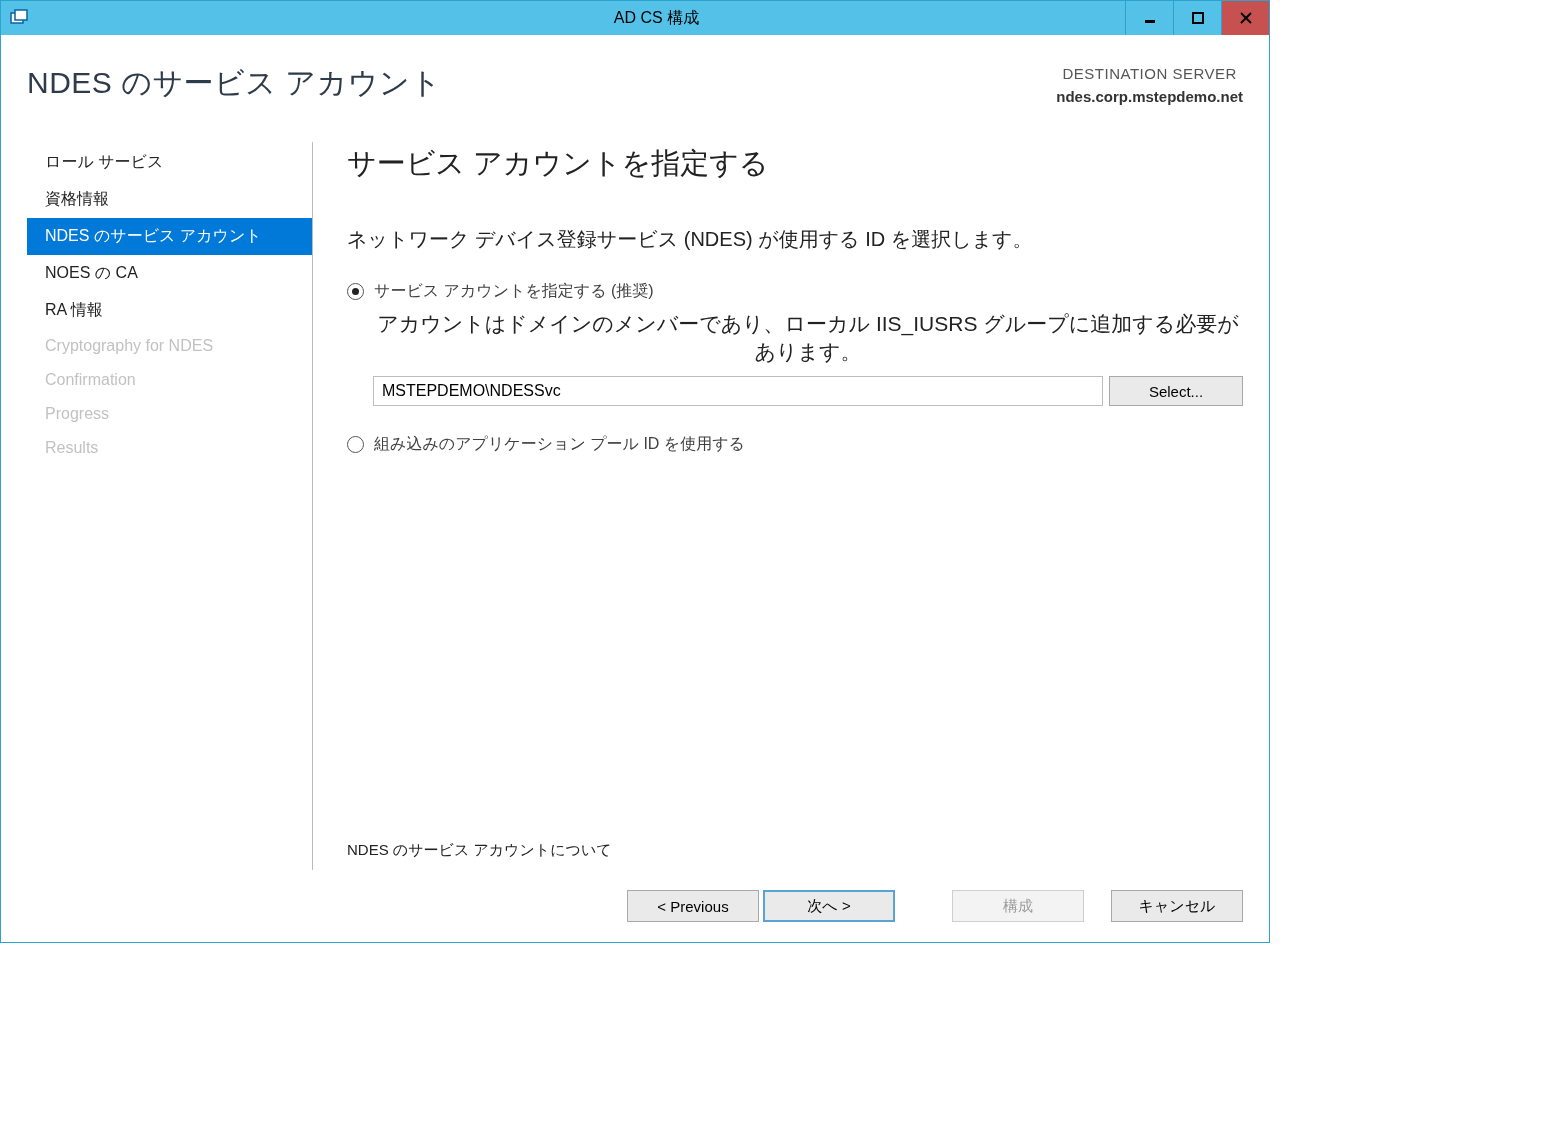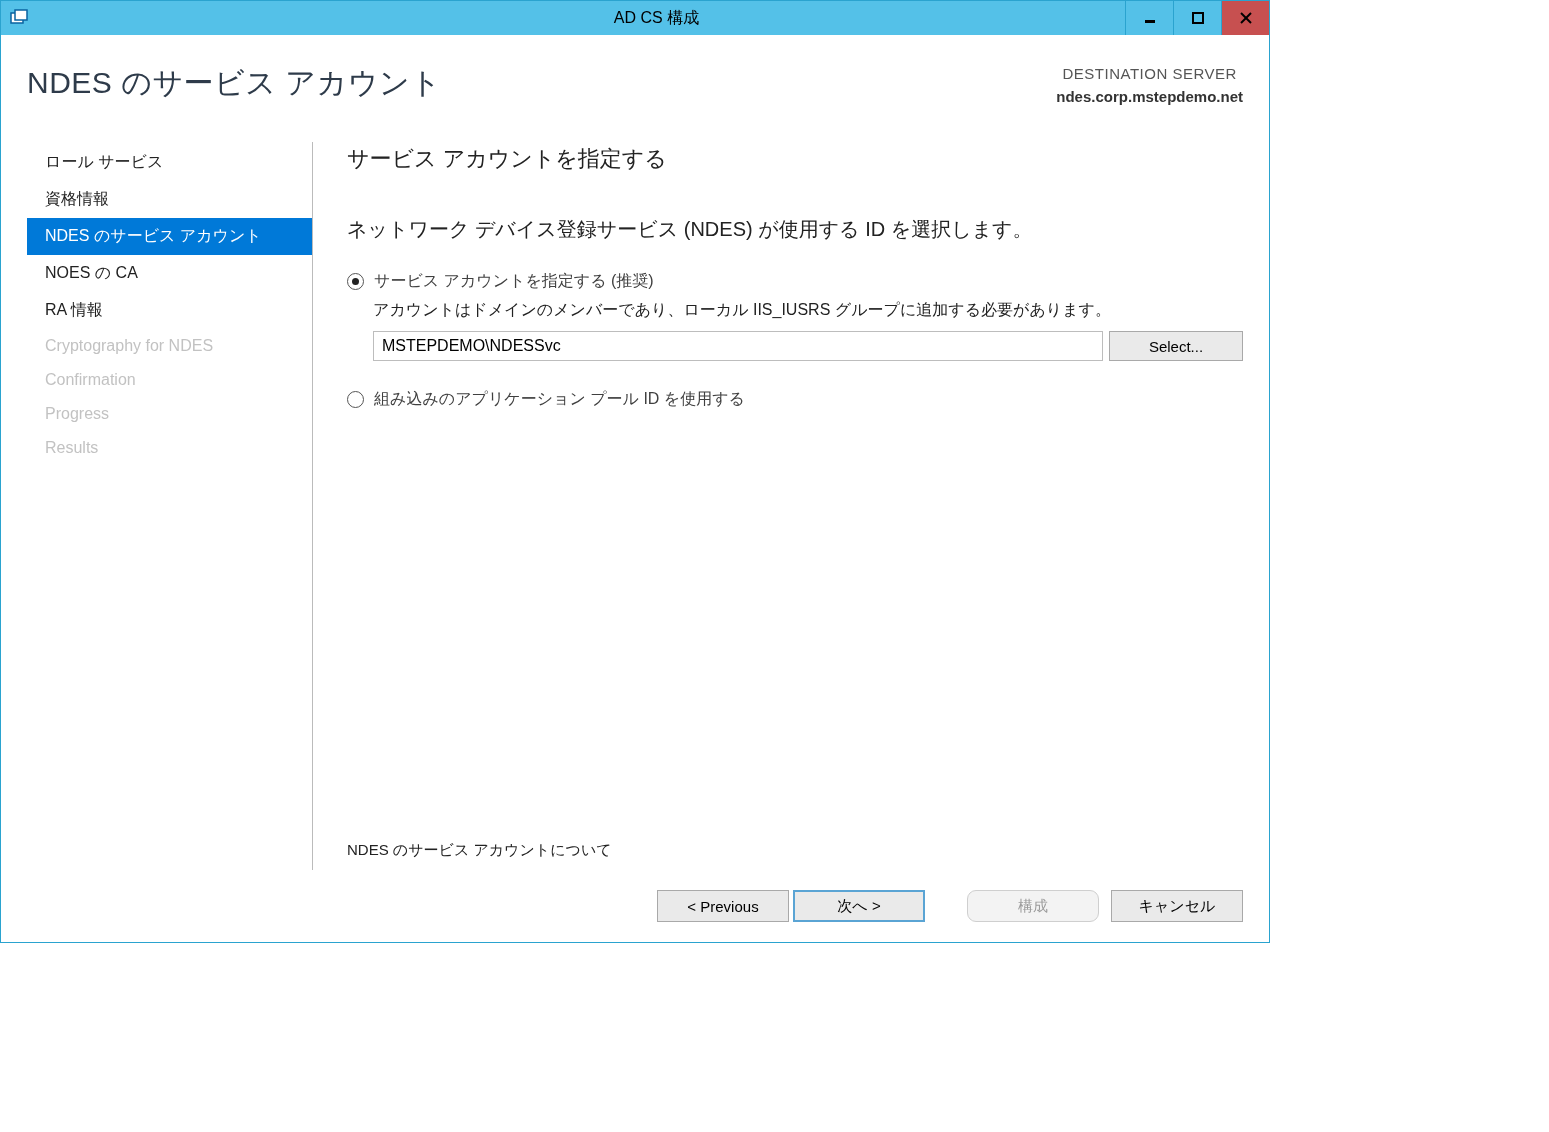--- a/index.html
+++ b/index.html
@@ -117,21 +117,21 @@
     cursor: default;
   }
   .main-panel {
     flex: 1;
     padding: 0 0 0 34px;
     display: flex;
     flex-direction: column;
     box-sizing: border-box;
   }
   .main-heading {
-    font-size: 22px;
+    font-size: 29px;
     color: #222;
     margin-top: 2px;
   }
   .instruction {
     font-size: 20px;
     color: #222;
     margin-top: 42px;
   }
   .radio-group { margin-top: 28px; }
   .radio-row {
@@ -154,24 +154,25 @@
   }
   .radio.selected::after {
     content: "";
     width: 7px;
     height: 7px;
     background: #222;
     border-radius: 50%;
     display: block;
   }
   .sub-note {
-    font-size: 16px;
+    font-size: 21px;
     color: #222;
     margin-left: 26px;
     margin-bottom: 10px;
+    text-align: center;
   }
   .account-row {
     display: flex;
     align-items: stretch;
     margin-left: 26px;
     margin-bottom: 28px;
   }
   .account-input {
     flex: 1;
     height: 30px;
@@ -197,42 +198,41 @@
     margin-bottom: 10px;
     font-size: 15px;
     color: #222;
   }
   .footer {
     height: 72px;
     display: flex;
     justify-content: flex-end;
     align-items: center;
     padding: 0 26px;
-    gap: 12px;
+    gap: 27px;
     box-sizing: border-box;
   }
   .footer button {
     height: 32px;
     min-width: 132px;
     border: 1px solid #a9a9a9;
     background: #eaeaea;
     font-size: 15px;
     font-family: inherit;
     cursor: pointer;
   }
   .footer button.primary {
     border: 2px solid #5aa4d4;
     background: #eaeaea;
   }
   .footer button:disabled {
     color: #9b9b9b;
     border-color: #cfcfcf;
     background: #f3f3f3;
     cursor: default;
-    border-radius: 9px;
   }
   .footer .group {
     display: flex;
     gap: 4px;
     margin-right: 30px;
   }
 </style>
 </head>
 <body>
 

